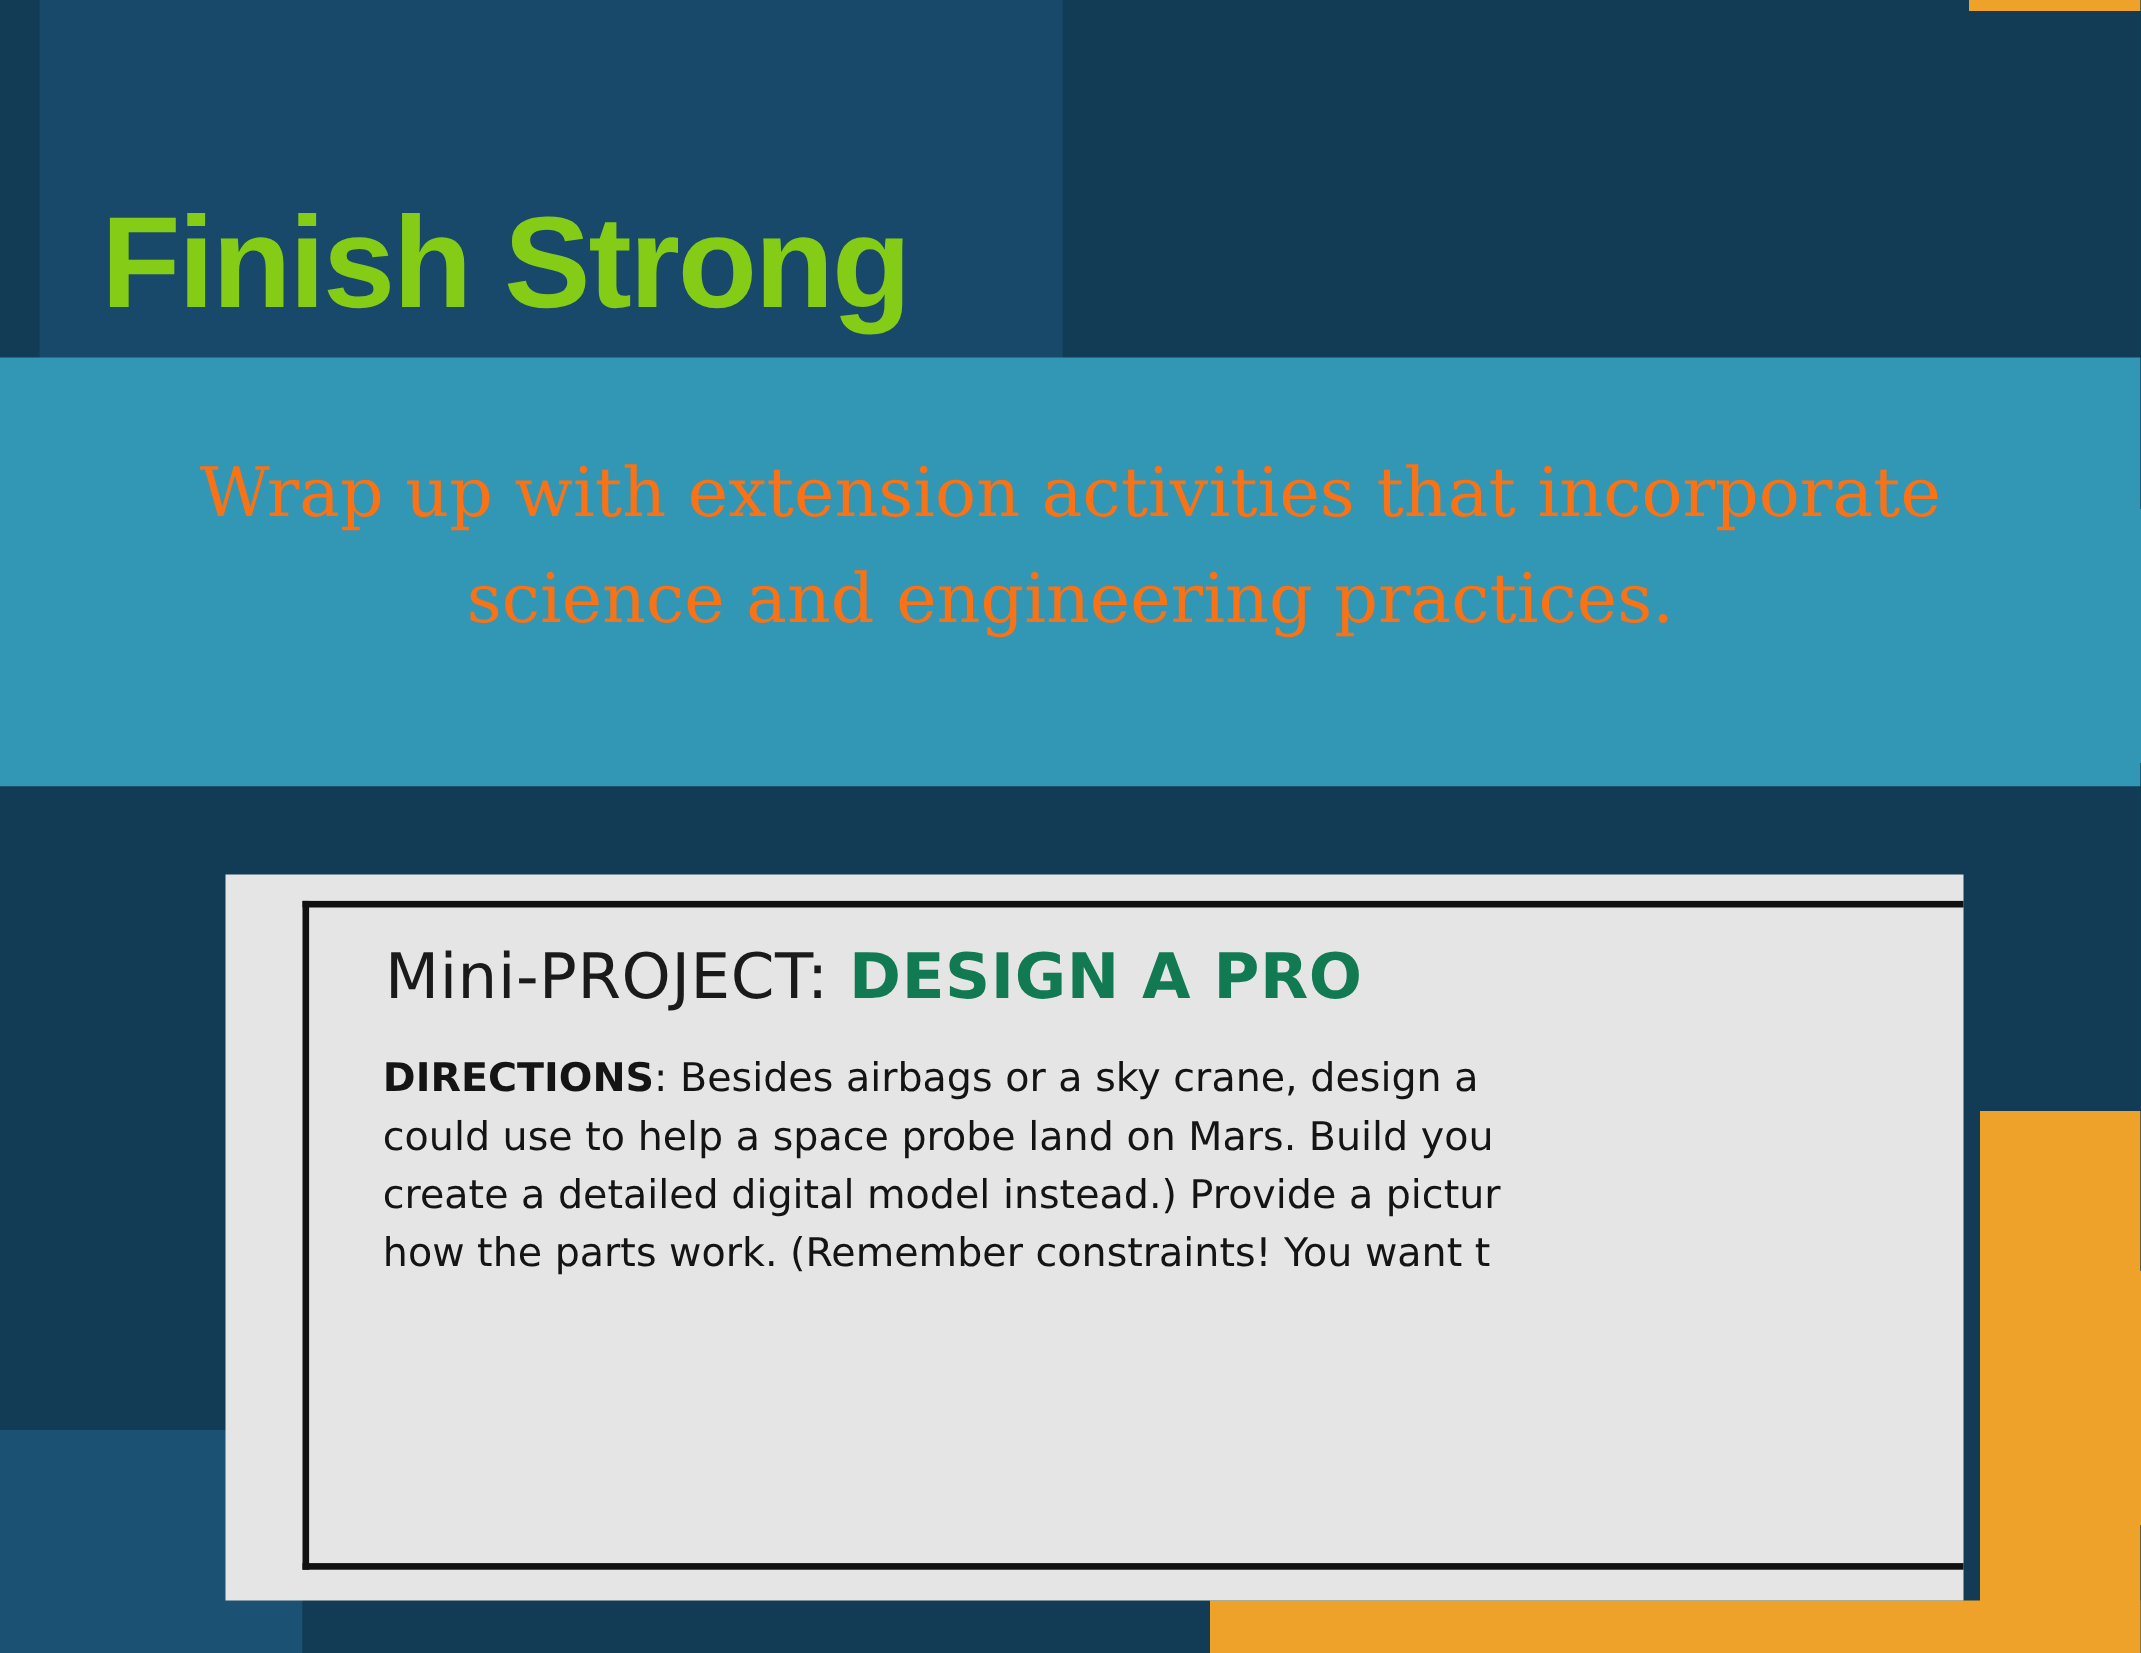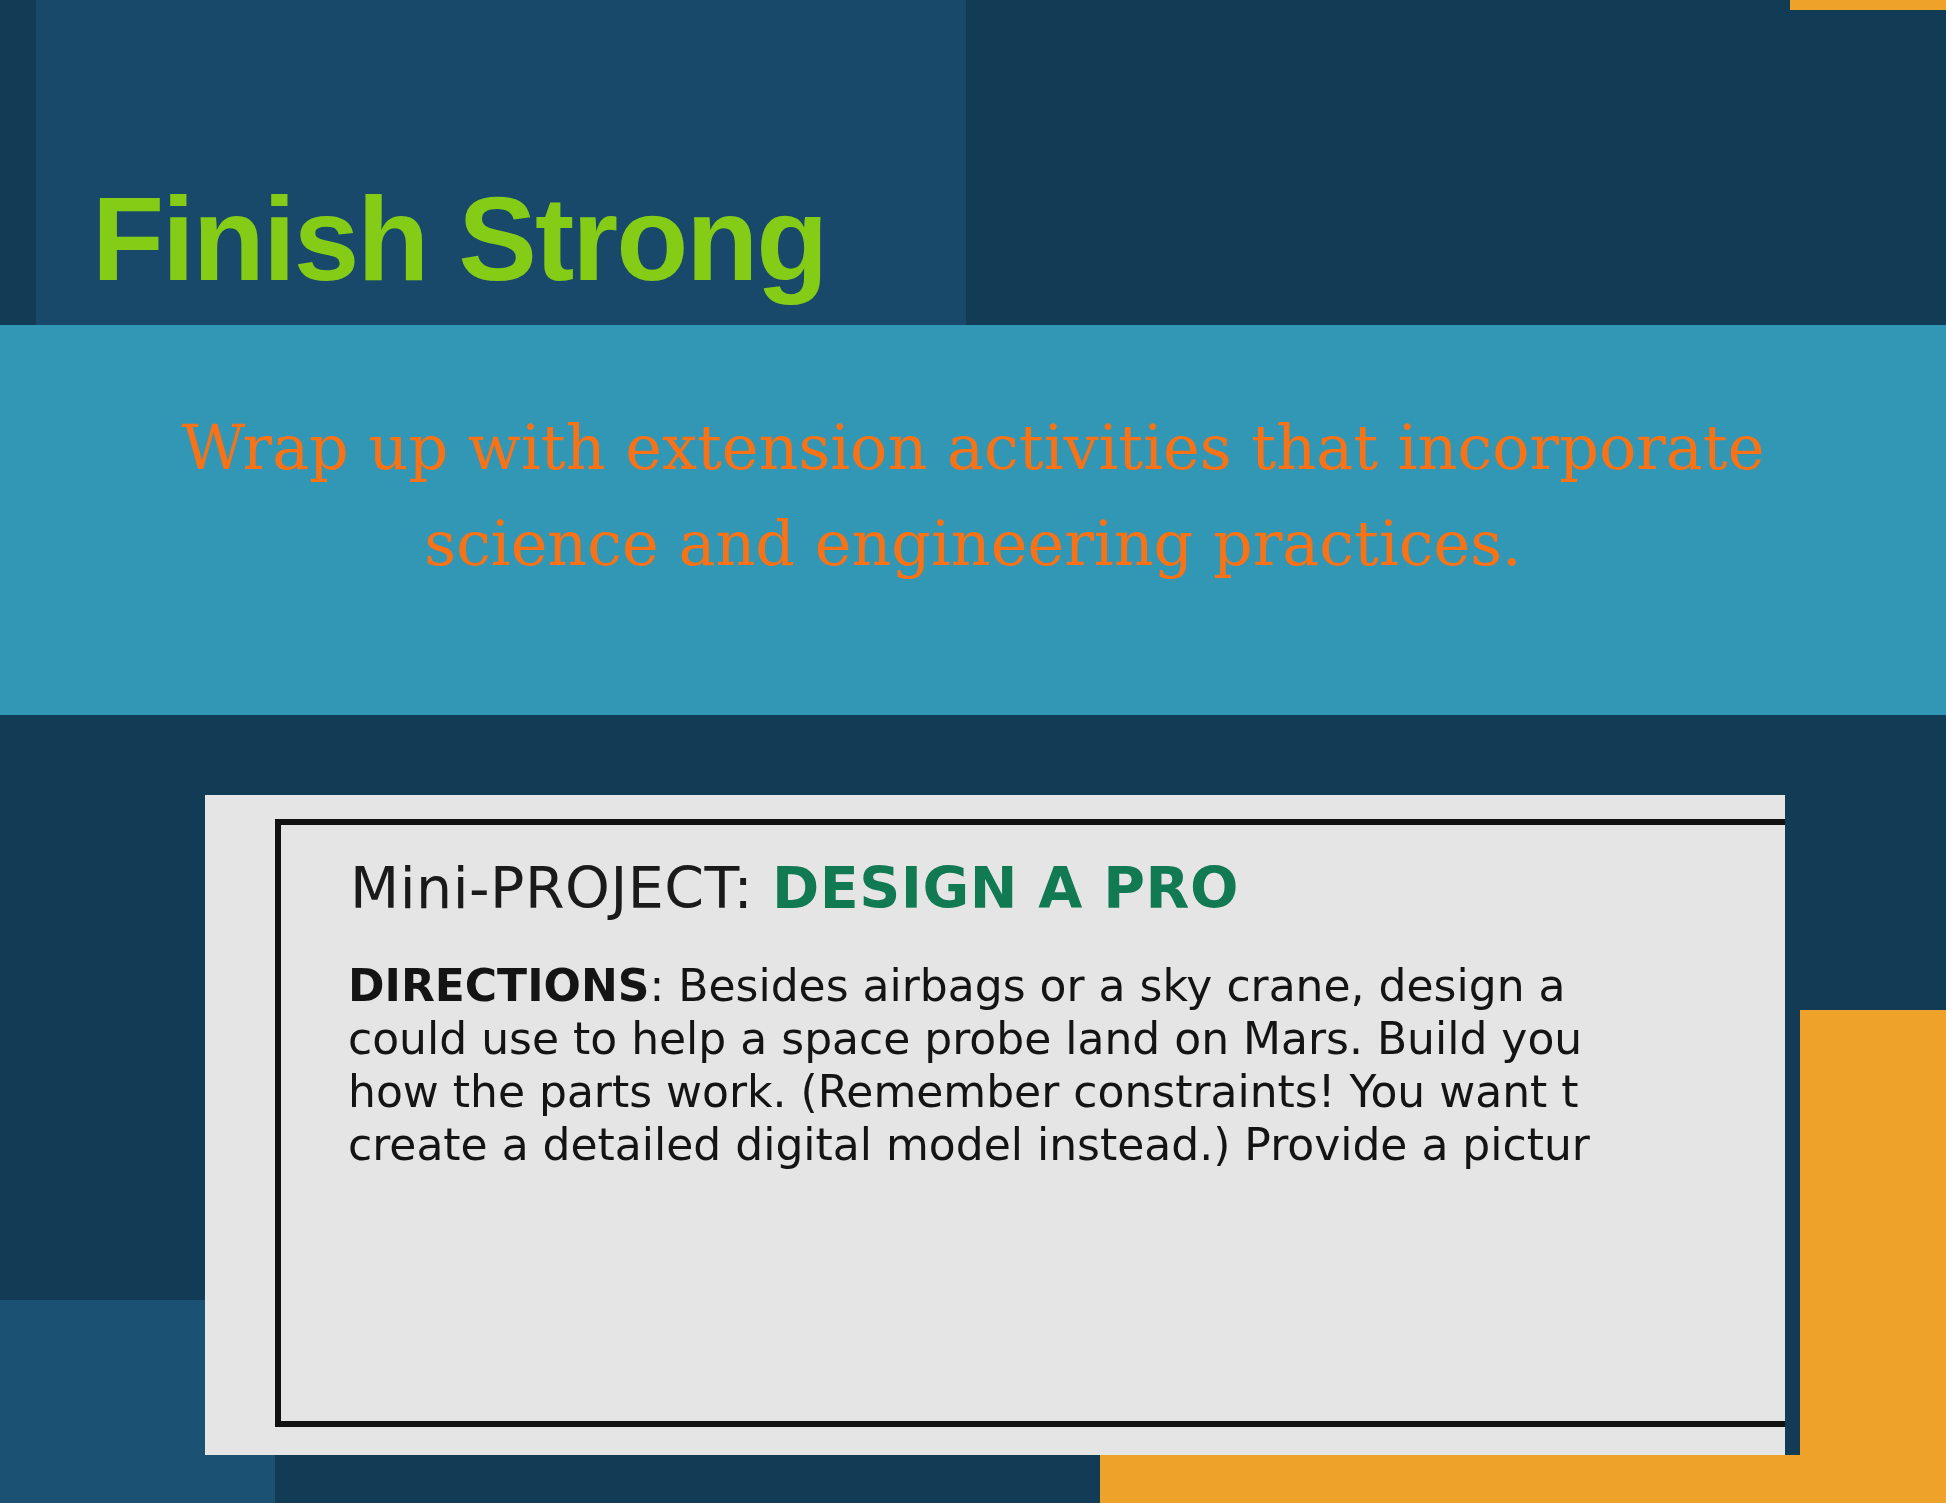--- a/index.html
+++ b/index.html
@@ -128,21 +128,21 @@
     letter-spacing: 0.5px;
   }
   .card-heading .green {
     color: #127a52;
     font-weight: bold;
   }
   .card-body {
     position: absolute;
     left: 143px; top: 165px;
     width: 1500px;
-    font-size: 44px;
+    font-size: 36px;
     line-height: 1.18;
     color: #141414;
     font-family: "DejaVu Sans", sans-serif;
   }
   .card-body .lead {
     font-weight: bold;
   }
   .card-body .line {
     white-space: nowrap;
     overflow: hidden;
@@ -170,16 +170,16 @@
 <div class="card">
   <div class="card-inner-border"></div>
 
   <div class="card-heading">
     <span>Mini-PROJECT: </span><span class="green">DESIGN A PRO</span>
   </div>
 
   <div class="card-body">
     <div class="line"><span class="lead">DIRECTIONS</span><span>: Besides airbags or a sky crane, design a</span></div>
     <div class="line">could use to help a space probe land on Mars. Build you</div>
+    <div class="line">create a detailed digital model instead.) Provide a pictur</div>
     <div class="line">how the parts work.  (Remember constraints! You want t</div>
-    <div class="line">create a detailed digital model instead.) Provide a pictur</div>
   </div>
 </div>
 
 </body></html>

